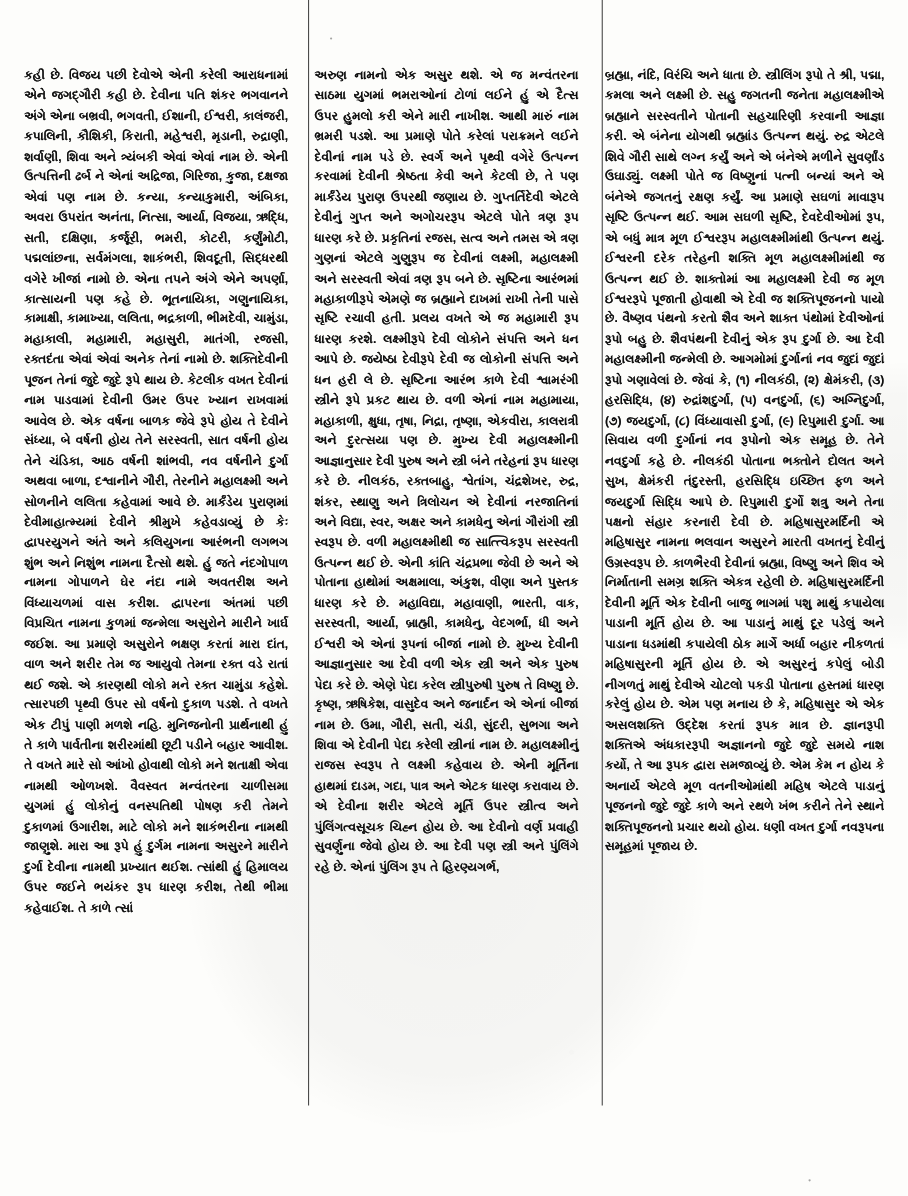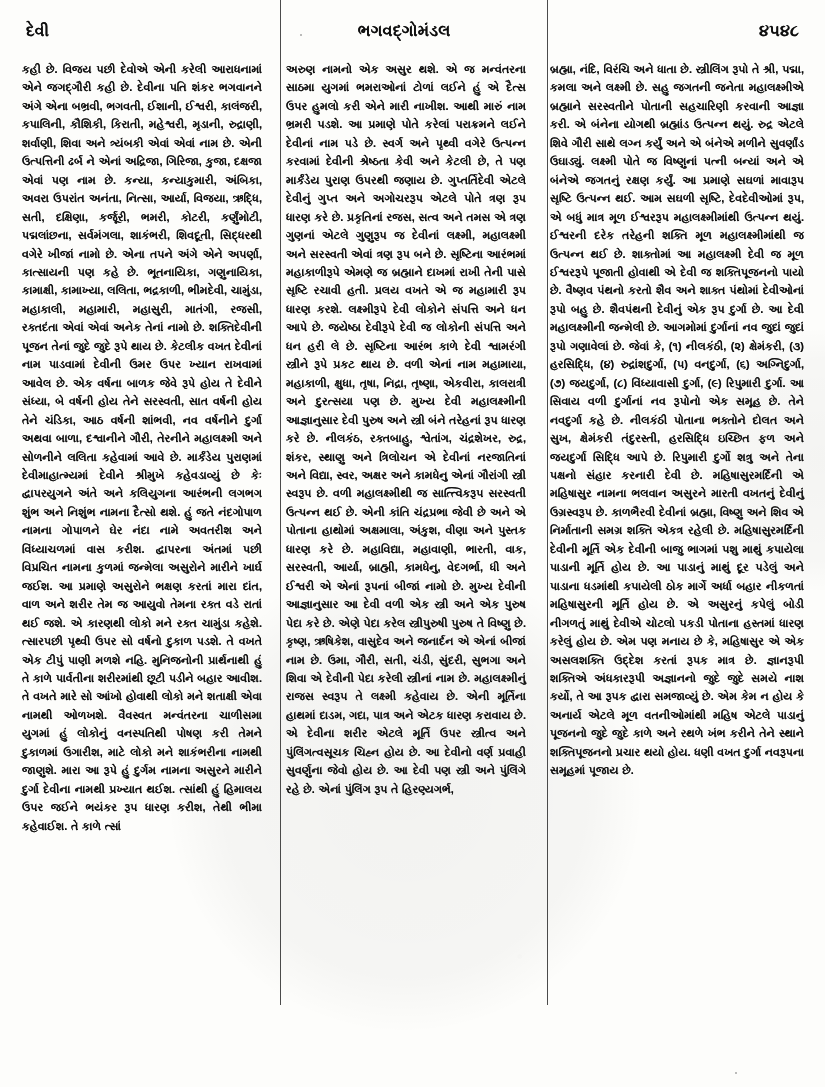--- a/index.html
+++ b/index.html
@@ -140,25 +140,20 @@
 </style>
 </head>
 <body>
 
 <div class="page">
 
   <div class="watermark"></div>
   <div class="watermark2"></div>
   <div class="scan-noise"></div>
 
-  <div class="running-head">
-    <div class="rh-left ink">દેવી</div>
-    <div class="rh-center ink">ભગવદ્ગોમંડલ</div>
-    <div class="rh-right ink">૪૫૪૮</div>
-  </div>
 
   <div class="rule rule-a"></div>
   <div class="rule rule-b"></div>
 
   <div class="columns">
 
     <div class="col col-1">
       <p class="para ink">કહી છે. વિજય પછી દેવોએ એની કરેલી આરાધનામાં એને જગદ્‌ગૌરી કહી છે. દેવીના પતિ શંકર ભગવાનને અંગે એના બભ્રવી, ભગવતી, ઈશાની, ઈશ્વરી, કાલંજરી, કપાલિની, કૌશિકી, કિરાતી, મહેશ્વરી, મૃડાની, રુદ્રાણી, શર્વાણી, શિવા અને ત્ર્યંબકી એવાં એવાં નામ છે. એની ઉત્પત્તિની ઢર્બ ને એનાં અદ્રિજા, ગિરિજા, કુજા, દક્ષજા એવાં પણ નામ છે. કન્યા, કન્યાકુમારી, અંબિકા, અવરા ઉપરાંત અનંતા, નિત્સા, આર્યા, વિજયા, ઋદ્ધિ, સતી, દક્ષિણા, કર્જૂરી, ભમરી, કોટરી, કર્ણુંમોટી, પદ્મલાંછના, સર્વમંગલા, શાકંભરી, શિવદૂતી, સિદ્ધરથી વગેરે ખીજાં નામો છે. એના તપને અંગે એને અપર્ણા, કાત્સાયની પણ કહે છે. ભૂતનાયિકા, ગણુનાયિકા, કામાક્ષી, કામાખ્યા, લલિતા, ભદ્રકાળી, ભીમદેવી, ચામુંડા, મહાકાલી, મહામારી, મહાસુરી, માતંગી, રજસી, રક્તદંતા એવાં એવાં અનેક તેનાં નામો છે. શક્તિદેવીની પૂજન તેનાં જુદે જુદે રૂપે થાય છે. કેટલીક વખત દેવીનાં નામ પાડવામાં દેવીની ઉમર ઉપર ખ્યાન રાખવામાં આવેલ છે. એક વર્ષના બાળક જેવે રૂપે હોય તે દેવીને સંધ્યા, બે વર્ષની હોય તેને સરસ્વતી, સાત વર્ષની હોય તેને ચંડિકા, આઠ વર્ષની શાંભવી, નવ વર્ષનીને દુર્ગા અથવા બાળા, દશ્વાનીને ગૌરી, તેરનીને મહાલક્ષ્મી અને સોળનીને લલિતા કહેવામાં આવે છે. માર્કંડેય પુરાણમાં દેવીમાહાત્મ્યમાં દેવીને શ્રીમુખે કહેવડાવ્યું છે કેઃ દ્વાપરયુગને અંતે અને કલિયુગના આરંભની લગભગ શુંભ અને નિશુંભ નામના દૈત્સો થશે. હું જતે નંદગોપાળ નામના ગોપાળને ઘેર નંદા નામે અવતરીશ અને વિંધ્યાચળમાં વાસ કરીશ. દ્વાપરના અંતમાં પછી વિપ્રચિત નામના કુળમાં જન્મેલા અસુરોને મારીને ખાર્ઘ જઈશ. આ પ્રમાણે અસુરોને ભક્ષણ કરતાં મારા દાંત, વાળ અને શરીર તેમ જ આયુવો તેમના રક્ત વડે રાતાં થઈ જશે. એ કારણથી લોકો મને રક્ત ચામુંડા કહેશે. ત્સારપછી પૃથ્વી ઉપર સો વર્ષનો દુકાળ પડશે. તે વખતે એક ટીપું પાણી મળશે નહિ. મુનિજનોની પ્રાર્થનાથી હું તે કાળે પાર્વતીના શરીરમાંથી છૂટી પડીને બહાર આવીશ. તે વખતે મારે સો આંખો હોવાથી લોકો મને શતાક્ષી એવા નામથી ઓળખશે. વૈવસ્વત મન્વંતરના ચાળીસમા યુગમાં હું લોકોનું વનસ્પતિથી પોષણ કરી તેમને દુકાળમાં ઉગારીશ, માટે લોકો મને શાકંભરીના નામથી જાણુશે. મારા આ રૂપે હું દુર્ગમ નામના અસુરને મારીને દુર્ગા દેવીના નામથી પ્રખ્યાત થઈશ. ત્સાંથી હું હિમાલય ઉપર જઈને ભયંકર રૂપ ધારણ કરીશ, તેથી ભીમા કહેવાઈશ. તે કાળે ત્સાં</p>
     </div>
 

